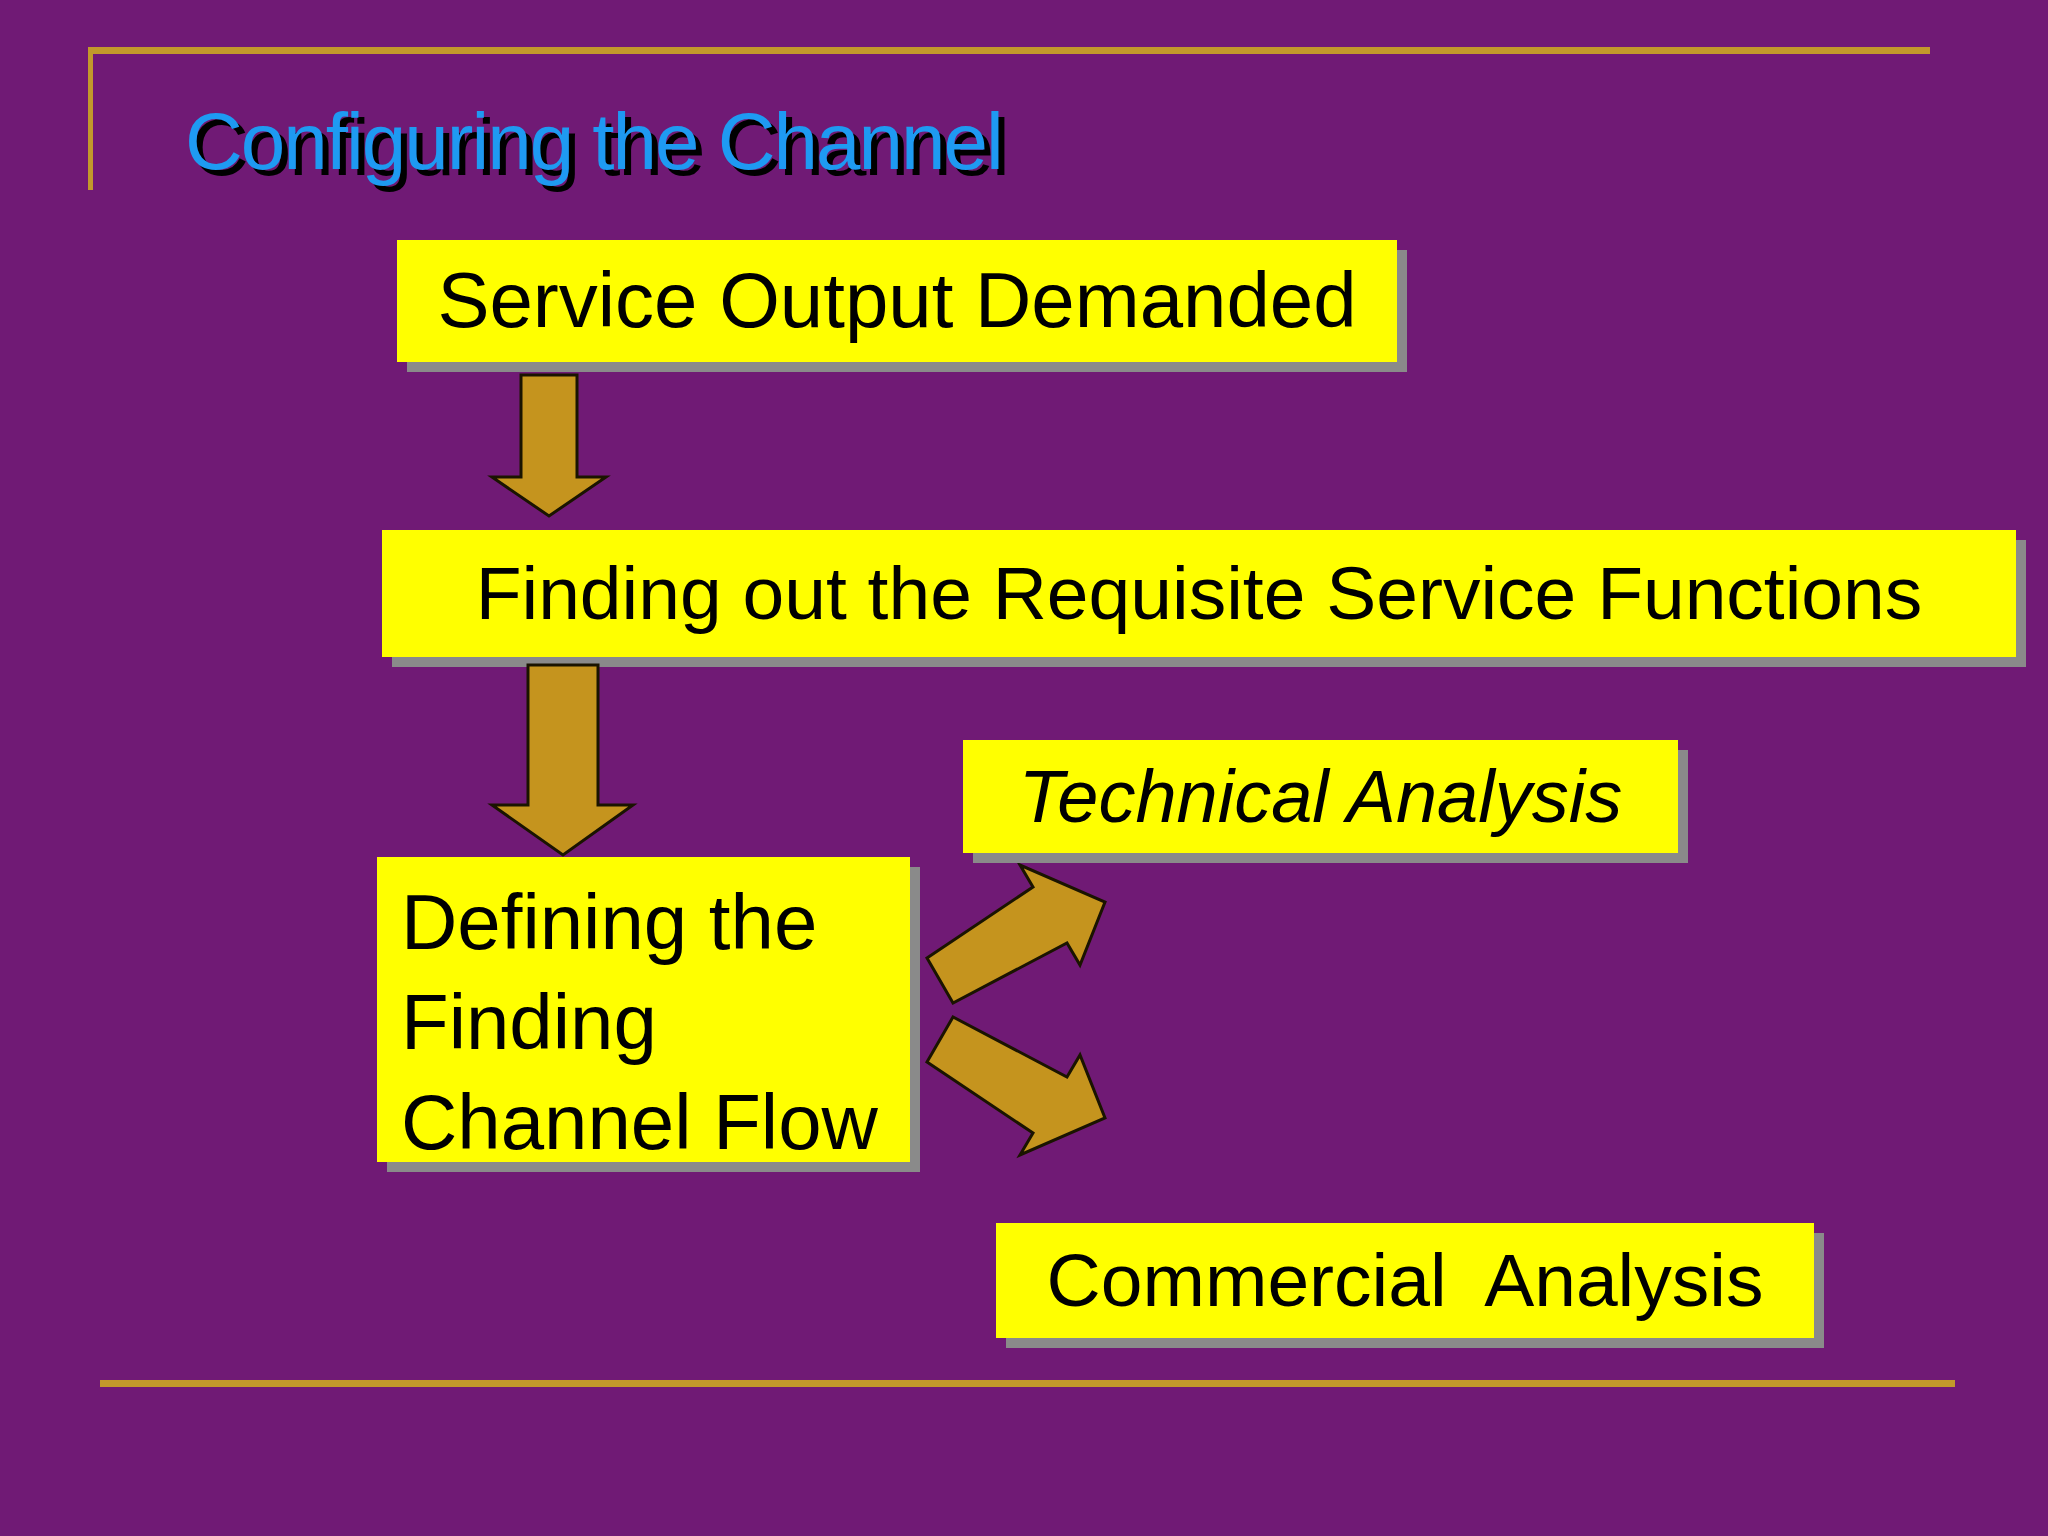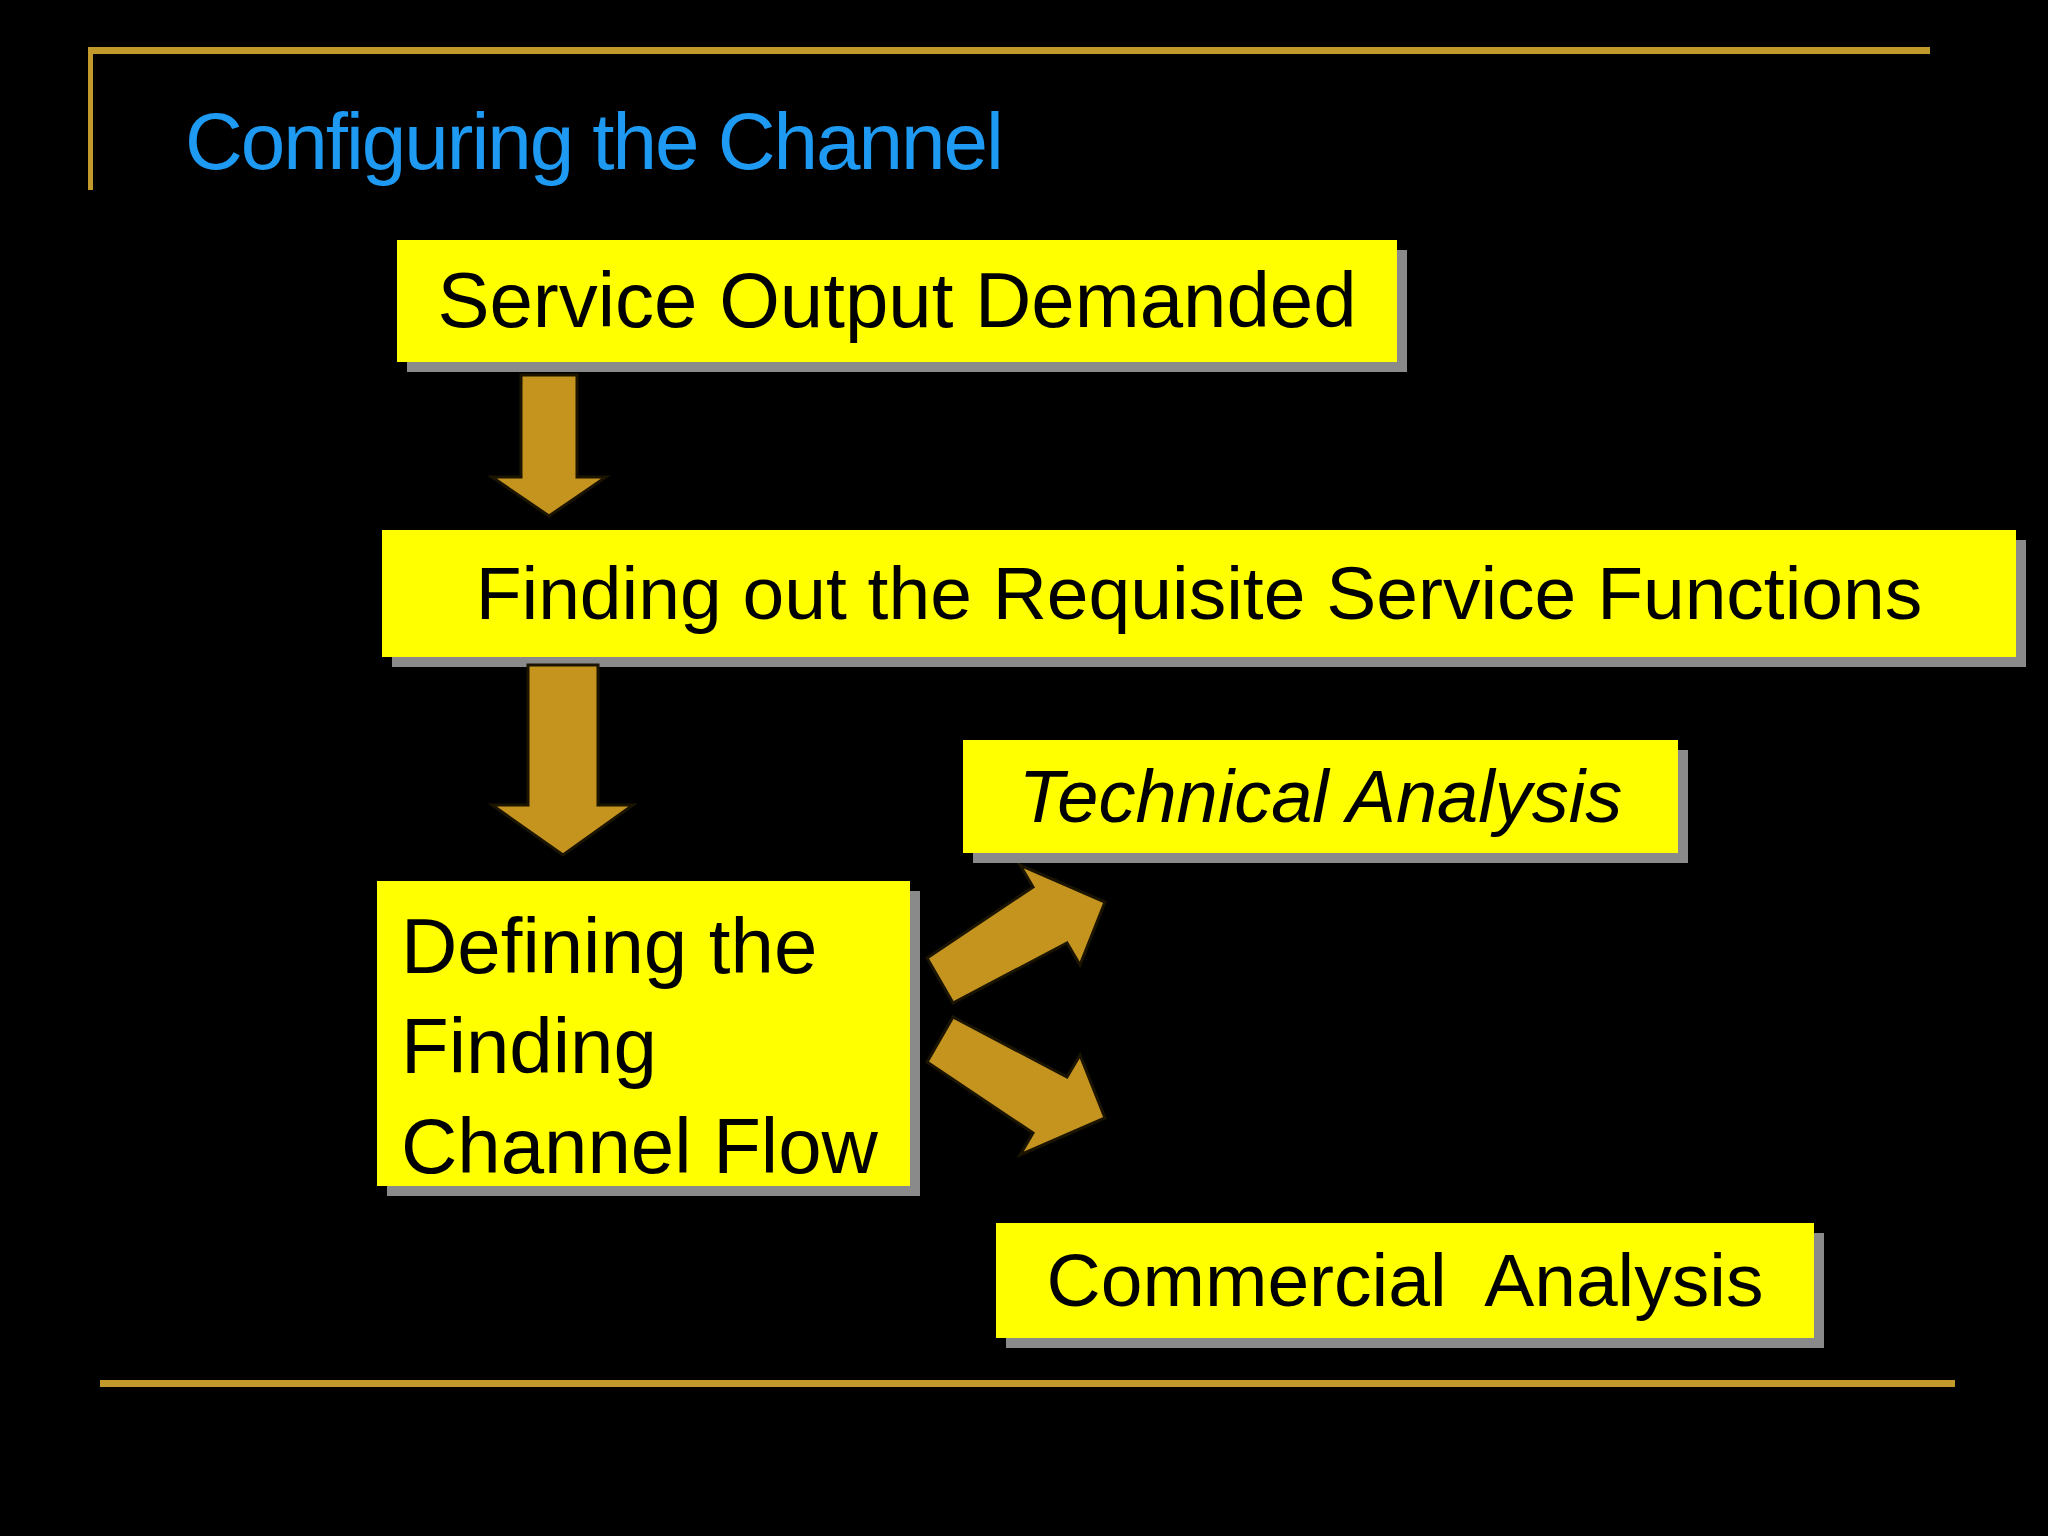--- a/index.html
+++ b/index.html
@@ -8,21 +8,21 @@
     --title-blue:#1E9AF2;
     --line-gold:#C2992B;
     --arrow-fill:#C5941E;
     --arrow-outline:#1A1400;
     --text-black:#000000;
   }
   html,body{margin:0;padding:0;background:#FFFFFF;}
   #slide{
     position:relative;
     width:2048px;height:1536px;
-    background:#000000;
+    background:#701a75;
     overflow:hidden;
     font-family:"Liberation Sans", sans-serif;
   }
   .rule{position:absolute;background:var(--line-gold);}
   #top-rule{left:88px;top:47px;width:1842px;height:7px;}
   #left-rule{left:88px;top:47px;width:5px;height:143px;}
   #bottom-rule{left:100px;top:1380px;width:1855px;height:7px;}
   #page-title{
     position:absolute;left:185px;top:98px;
     font-size:80px;letter-spacing:-2px;line-height:1.1;
@@ -37,21 +37,21 @@
     color:var(--text-black);
     display:flex;align-items:center;justify-content:center;
     font-size:78px;line-height:1.15;
     white-space:pre;
   }
   #service-output-box{left:397px;top:240px;width:1000px;height:122px;}
   #functions-box{left:382px;top:530px;width:1634px;height:127px;font-size:75px;}
   #optimum-channel-box{
     left:377px;top:857px;width:533px;height:305px;
     display:block;padding:16px 0 0 24px;box-sizing:border-box;
-    line-height:1.28;text-align:left;white-space:normal;margin-top:24px;
+    line-height:1.28;text-align:left;white-space:normal;
   }
   #technical-analysis-box{left:963px;top:740px;width:715px;height:113px;font-size:74px;font-style:italic;}
   #commercial-analysis-box{left:996px;top:1223px;width:818px;height:115px;font-size:75px;}
   .arrow-svg{position:absolute;display:block;}
   .arrow-svg polygon{fill:var(--arrow-fill);stroke:var(--arrow-outline);stroke-width:3;stroke-linejoin:miter;}
   #down-arrow-1{left:480px;top:370px;width:140px;height:150px;}
   #down-arrow-2{left:480px;top:660px;width:165px;height:200px;}
   #double-branch-arrow{left:920px;top:860px;width:210px;height:300px;}
 </style>
 </head>

